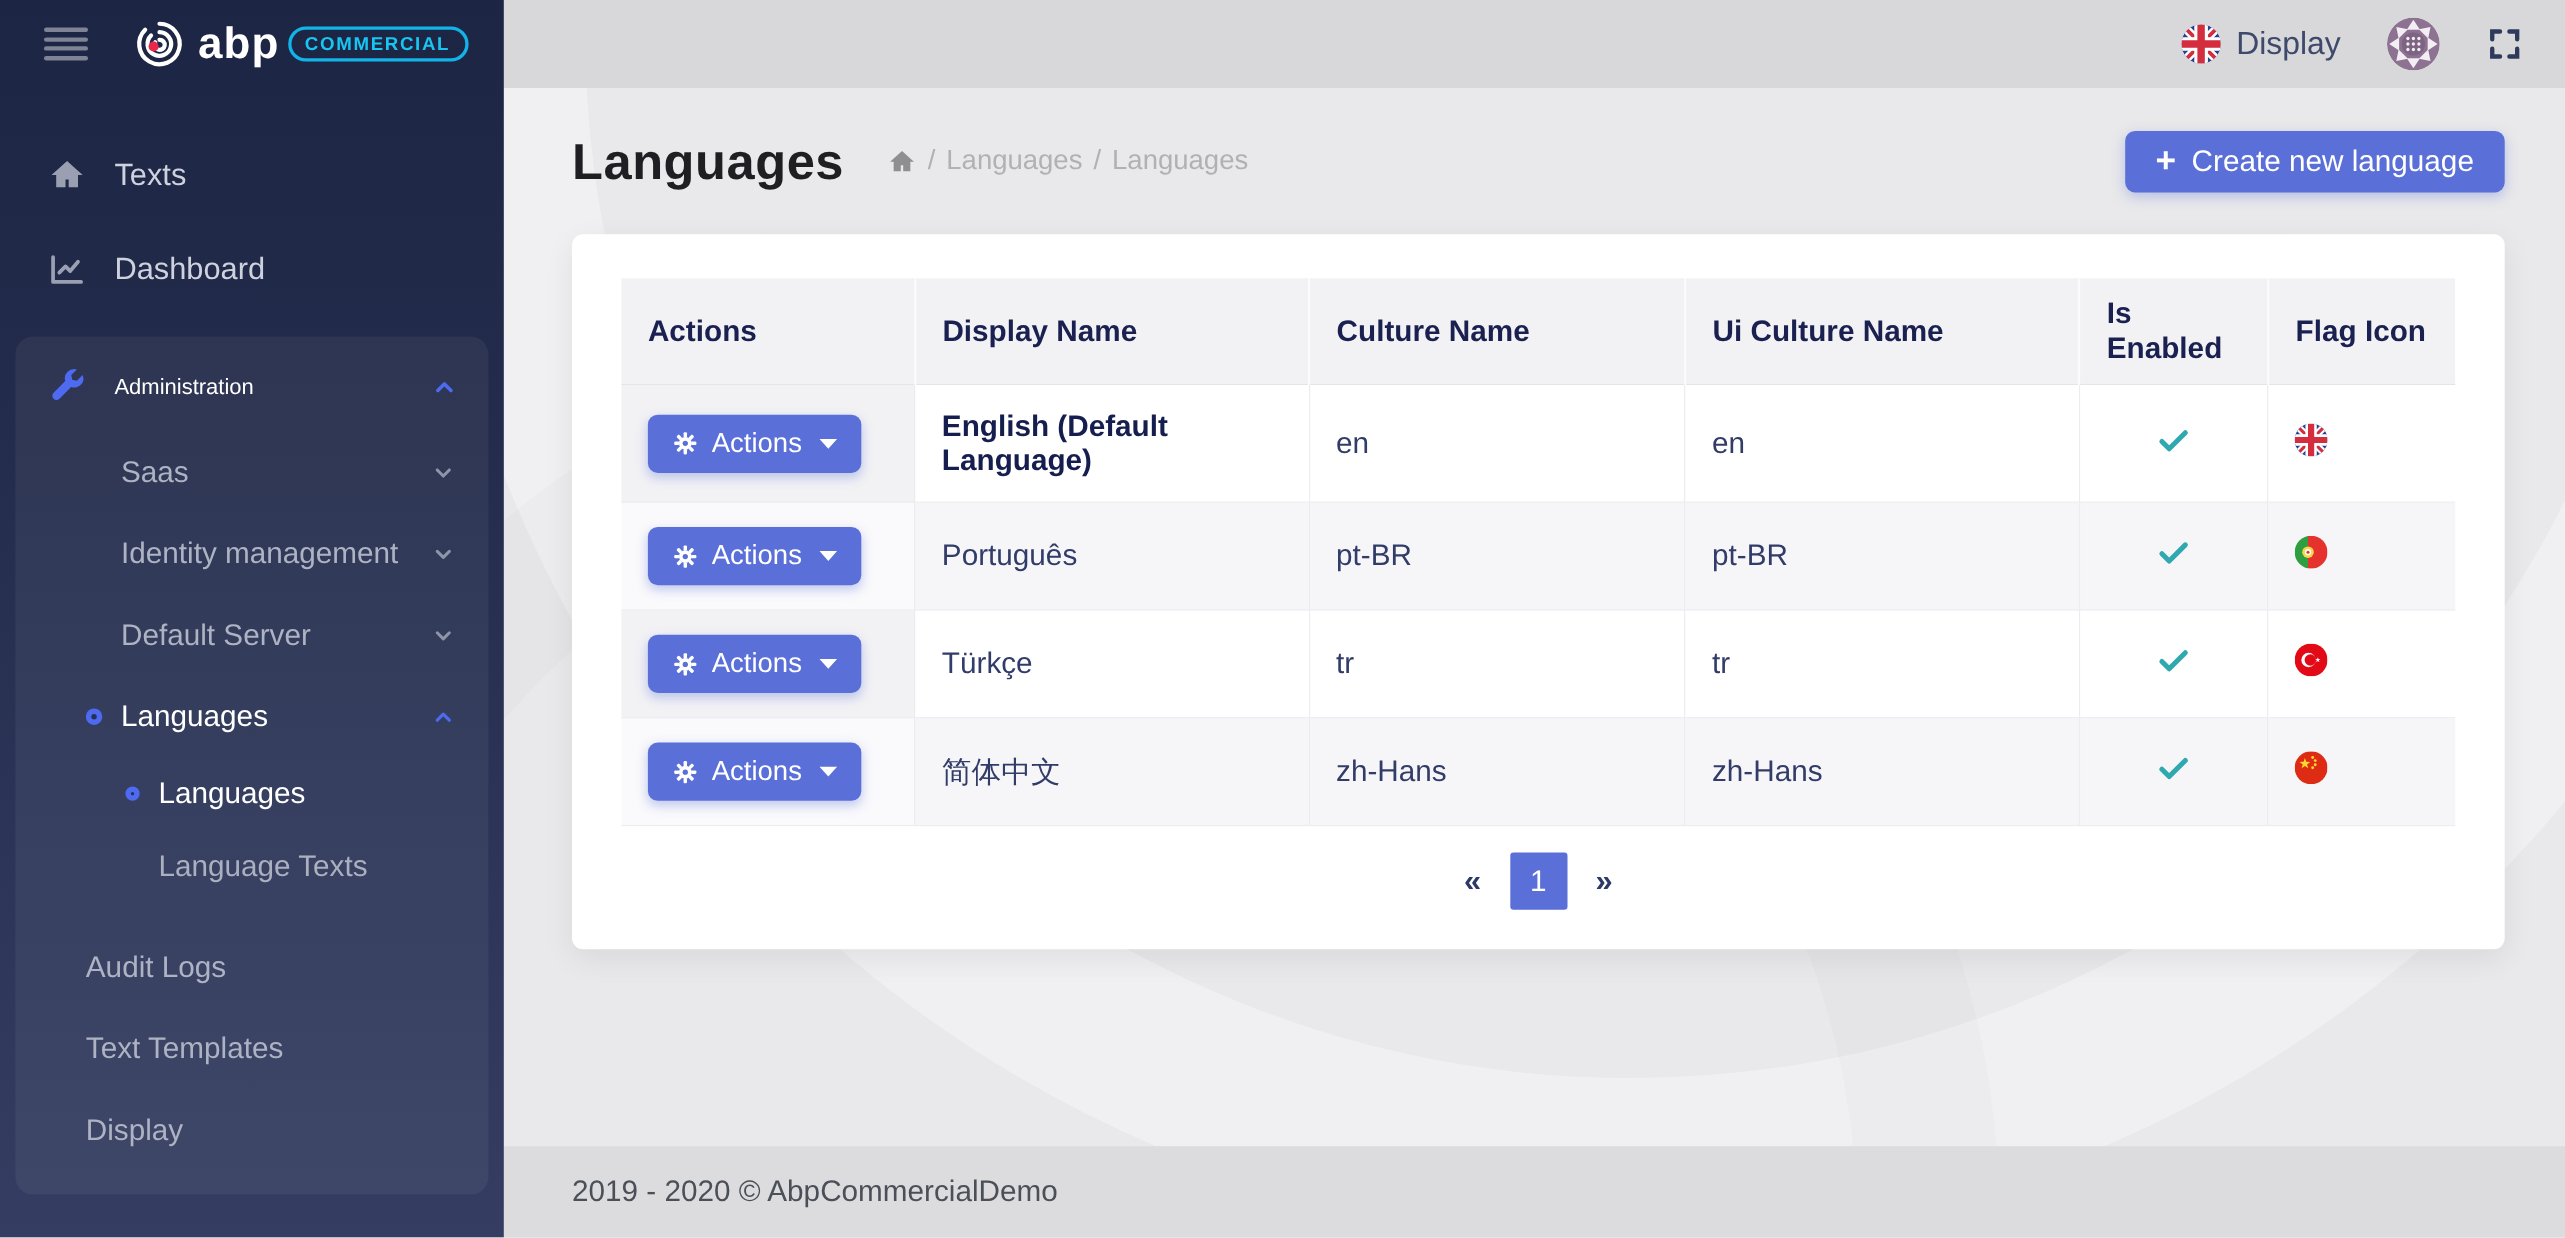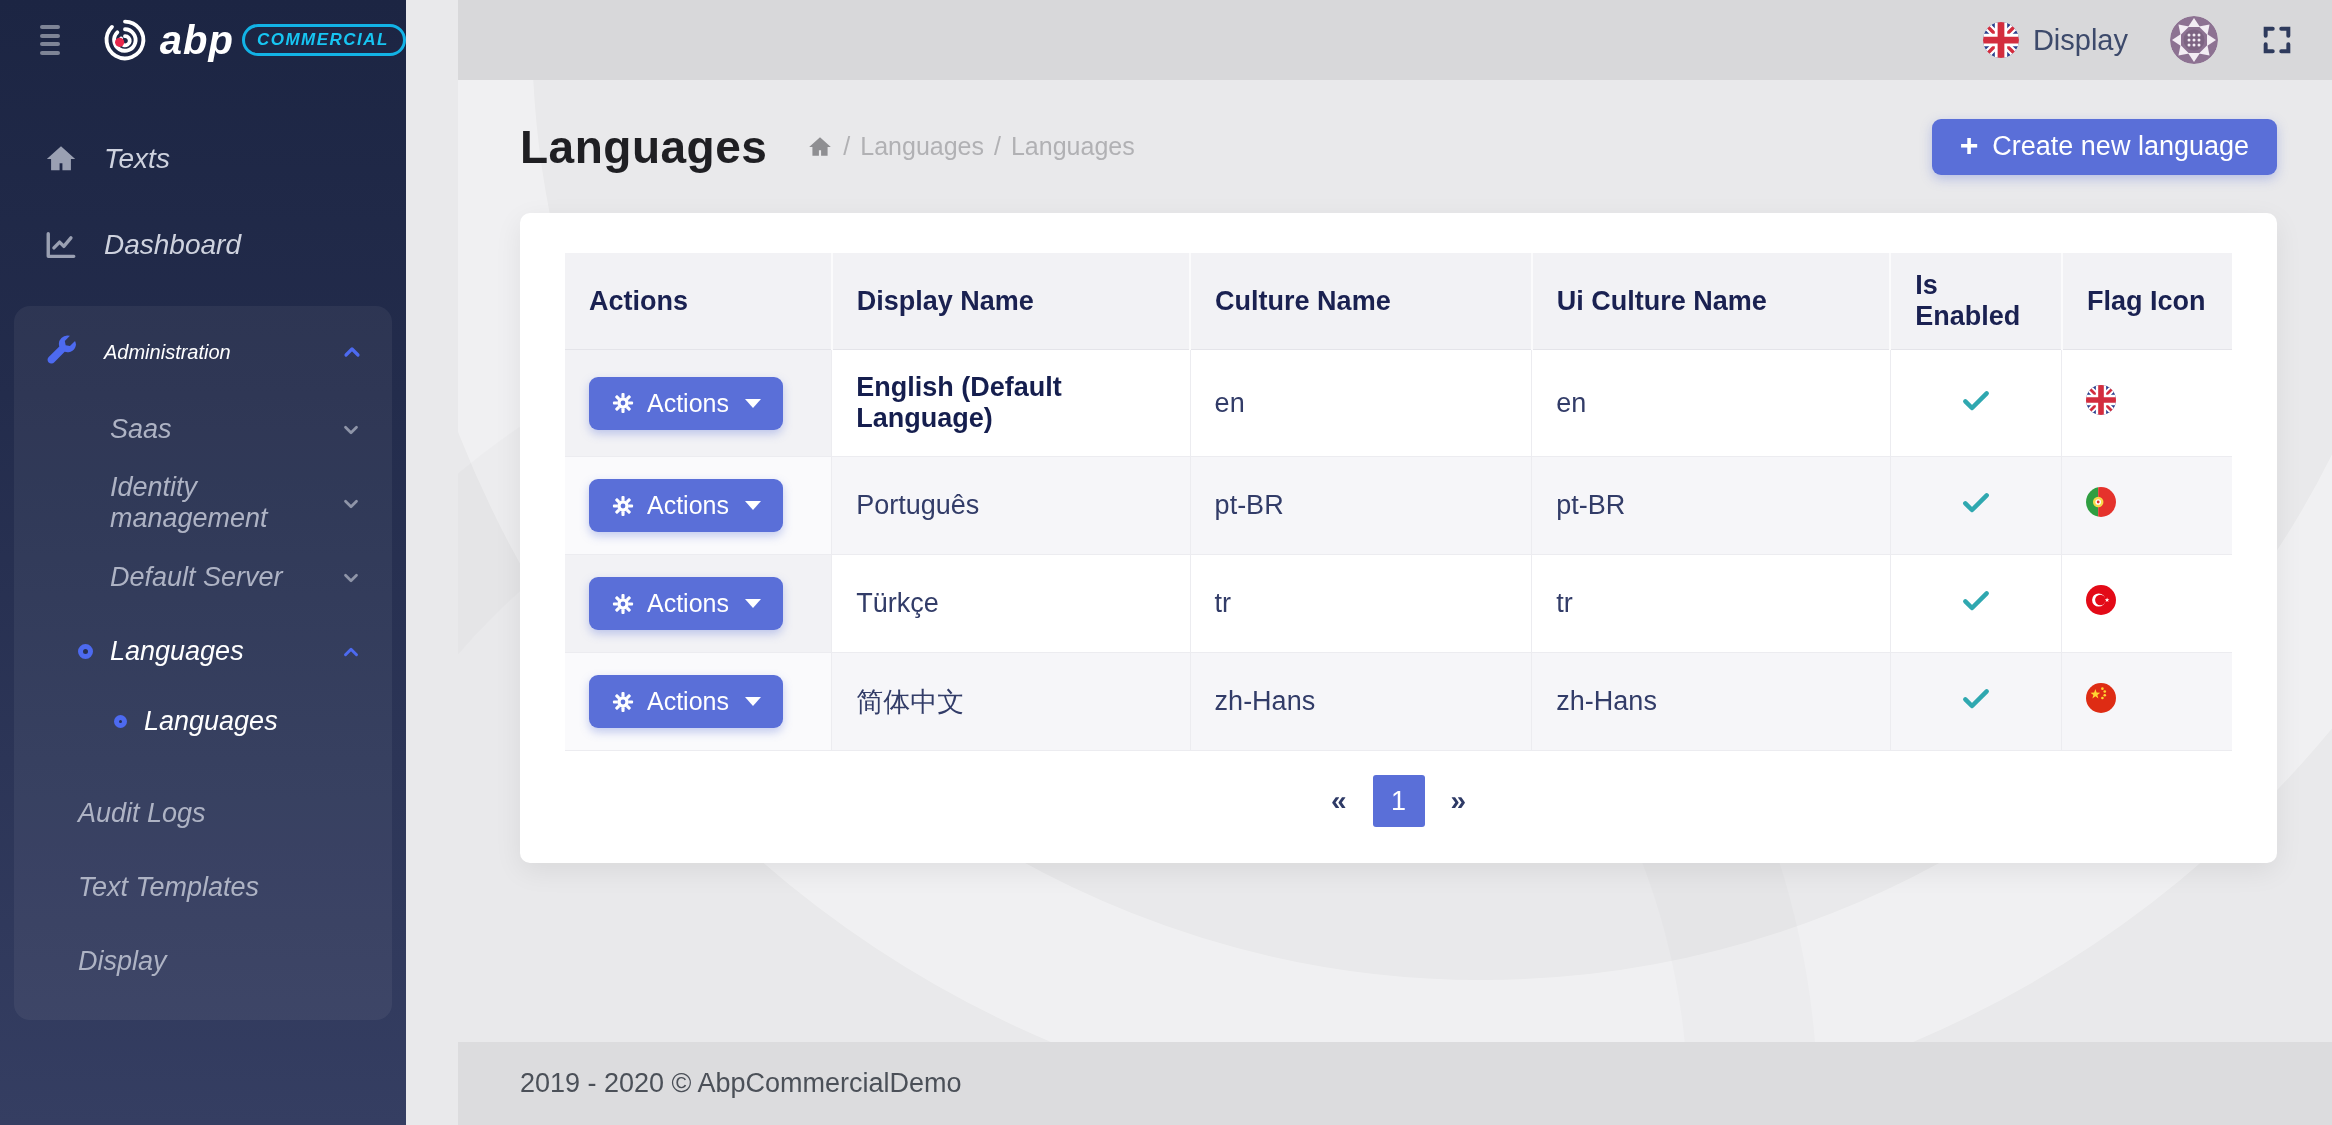--- a/index.html
+++ b/index.html
@@ -12,23 +12,23 @@
     --topbar-bg:#d8d8da;
     --main-bg:#e9e9eb;
     --footer-bg:#dcdcde;
     --check:#2fa8b0;
   }
   *{margin:0;padding:0;box-sizing:border-box;}
   html,body{width:2332px;height:1125px;overflow:hidden;}
   body{font-family:"Liberation Sans",sans-serif;position:relative;background:var(--main-bg);}
 
   
-  .sidebar{position:absolute;left:0;top:0;bottom:0;width:406px;
+  .sidebar{position:absolute;left:0;top:0;bottom:0;width:458px;
     background:linear-gradient(180deg,var(--sidebar-top) 0%,#232c4c 35%,var(--sidebar-bottom) 100%);
-    z-index:5;font-style:italic;}
+    z-index:5;}
   .sidebar-top{height:80px;display:flex;align-items:center;padding:0 0 0 40px;}
   .hamburger{width:40px;height:30px;display:flex;flex-direction:column;justify-content:space-between;cursor:pointer;margin-right:42px;}
   .hamburger span{display:block;height:4px;border-radius:2px;background:#7e8496;}
   .logo{display:flex;align-items:center;gap:12px;cursor:pointer;}
   .logo-mark{width:46px;height:46px;}
   .logo-text{color:#fff;font-size:40px;font-weight:700;letter-spacing:1px;line-height:1;}
   .logo-badge{border:3px solid #12b3e6;color:#17c5f2;border-radius:999px;font-size:17px;font-weight:700;
     letter-spacing:1.5px;padding:3px 14px 3px 12px;margin-left:-4px;}
 
   .menu{padding:36px 0 0 0;}
@@ -195,20 +195,23 @@
         <span>Languages</span>
         <span class="chev up">
           <svg viewBox="0 0 24 24" width="22" height="22" fill="none" stroke="currentColor" stroke-width="3.2" stroke-linecap="round" stroke-linejoin="round">
               <polyline points="6 15 12 9 18 15"></polyline>
             </svg>
         </span>
       </div>
       <div class="nested-item active">
         <span class="dot-ring"></span>
         <span>Languages</span>
+      </div>
+      <div class="nested-item">
+        <span style="margin-left:30px;">Language Texts</span>
       </div>
 
       <div class="submenu-gap"></div>
 
       <div class="submenu-item haspad">
         <span>Audit Logs</span>
       </div>
       <div class="submenu-item haspad">
         <span>Text Templates</span>
       </div>

